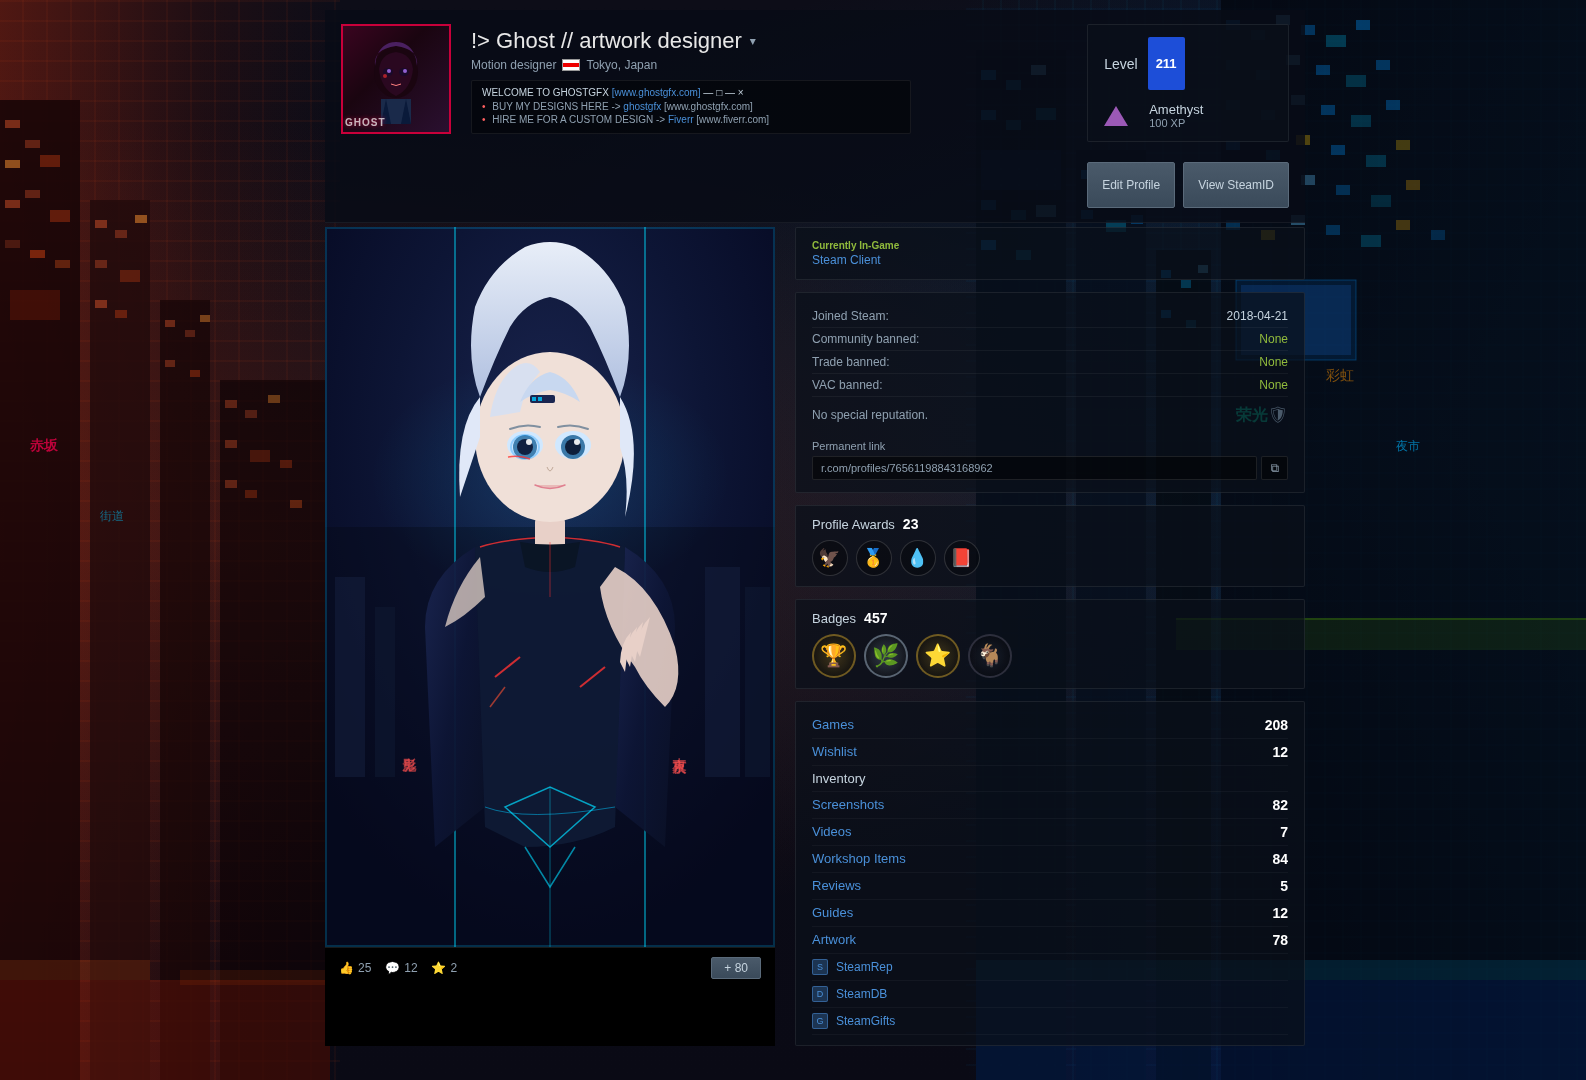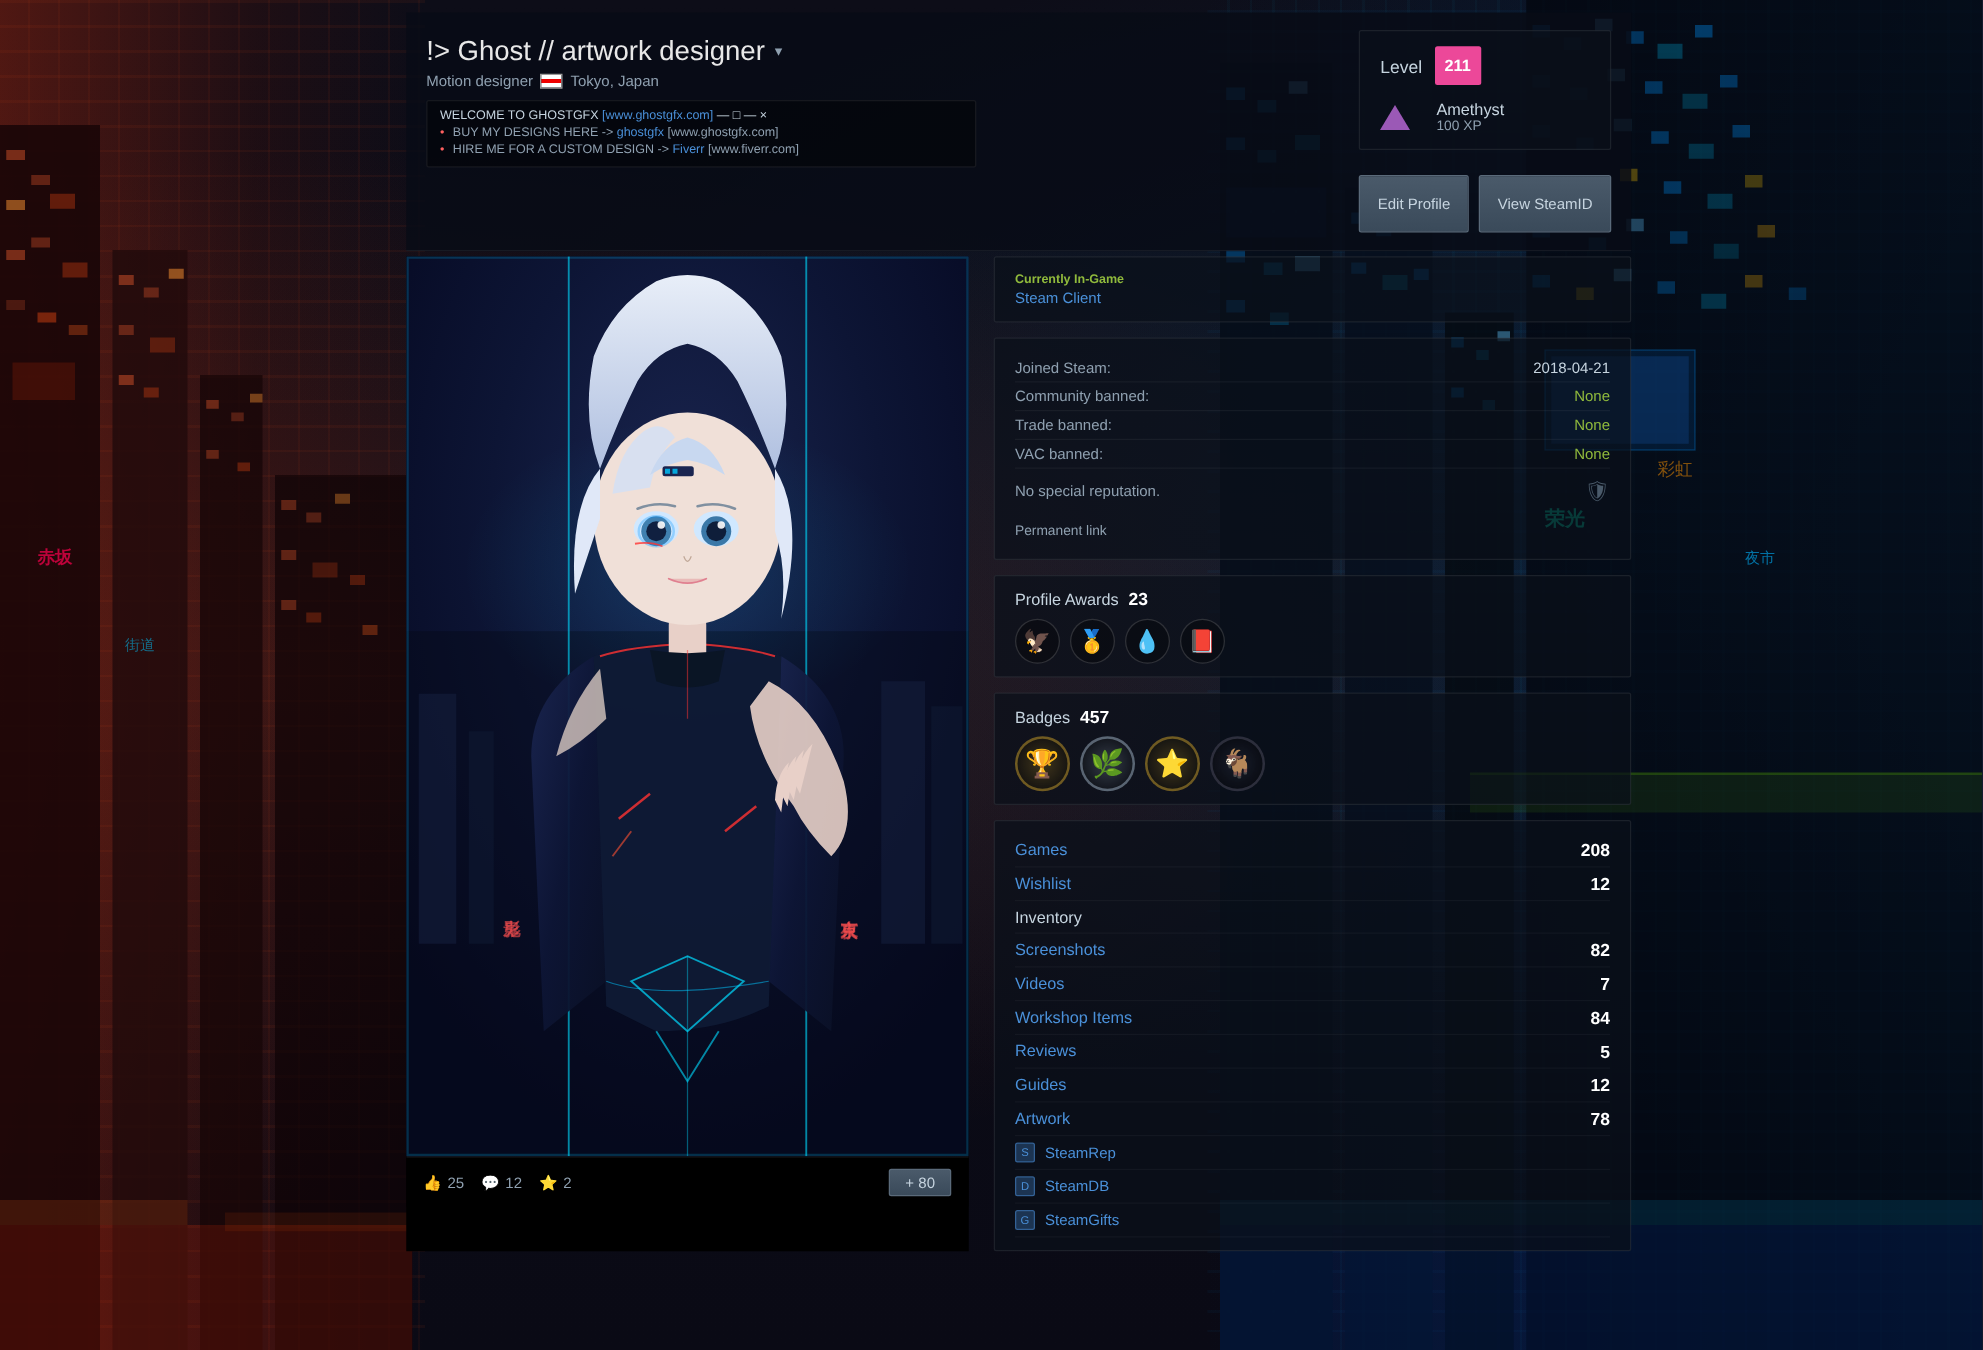--- a/index.html
+++ b/index.html
@@ -196,25 +196,25 @@
       gap: 10px;
       margin-bottom: 12px;
     }
 
     .level-label {
       font-size: 14px;
       color: #c6d4df;
     }
 
     .level-badge {
-      background: #ec4899;
+      background: #1d4ed8;
       color: #fff;
       font-size: 13px;
       font-weight: bold;
-      padding: 8px 8px;
+      padding: 19px 8px;
       border-radius: 2px;
     }
 
     .xp-row {
       display: flex;
       align-items: center;
       gap: 21px;
     }
 
     .xp-gem {
@@ -743,20 +743,45 @@
 
     <rect x="200" y="620" width="410" height="30" fill="rgba(100,200,0,0.1)"></rect>
     <rect x="200" y="618" width="410" height="2" fill="rgba(100,200,0,0.3)"></rect>
   </svg>
 </div>
 
 <div class="main-wrapper">
 
   <div class="profile-top">
 
+    <div class="avatar-container">
+      <div class="avatar-img">
+        <svg class="avatar-face" viewBox="0 0 70 90" xmlns="http://www.w3.org/2000/svg">
+
+          <ellipse cx="35" cy="38" rx="22" ry="26" fill="#1a0510"></ellipse>
+          <path d="M18 35 Q20 20 35 18 Q50 20 52 35 Q50 55 35 62 Q20 55 18 35" fill="#2a0820"></path>
+
+          <path d="M14 32 Q12 15 35 12 Q58 15 56 32 L55 25 Q50 8 35 8 Q20 8 15 25 Z" fill="#4a2060"></path>
+
+          <ellipse cx="27" cy="38" rx="5" ry="4" fill="#1a0a2a"></ellipse>
+          <ellipse cx="43" cy="38" rx="5" ry="4" fill="#1a0a2a"></ellipse>
+          <circle cx="28" cy="37" r="2" fill="#9060d0"></circle>
+          <circle cx="44" cy="37" r="2" fill="#9060d0"></circle>
+
+          <path d="M30 50 Q35 53 40 50" stroke="#ff8080" stroke-width="1" fill="none"></path>
+
+          <circle cx="24" cy="42" r="2" fill="rgba(255,50,50,0.6)"></circle>
+
+          <rect x="20" y="65" width="30" height="25" fill="#1a2a4a"></rect>
+          <path d="M25 65 L20 90 L30 90 Z" fill="#0a1a3a"></path>
+          <path d="M45 65 L50 90 L40 90 Z" fill="#0a1a3a"></path>
+        </svg>
+        <div class="avatar-ghost-text">GHOST</div>
+      </div>
+    </div>
 
     <div class="profile-info">
       <div class="profile-name">
         <span>!&gt; Ghost // artwork designer</span>
         <span class="dropdown-arrow">▾</span>
       </div>
       <div class="profile-subtitle">
         <span>Motion designer</span>
         <span class="flag"></span>
         <span>Tokyo, Japan</span>
@@ -955,20 +980,24 @@
         <div class="detail-row">
           <span class="detail-label">VAC banned:</span>
           <span class="detail-value green">None</span>
         </div>
         <div class="reputation-row">
           <span>No special reputation.</span>
           <span class="shield-icon-el">🛡</span>
         </div>
         <div class="perm-link-box">
           <div class="perm-link-label">Permanent link</div>
+          <div class="perm-link-row">
+            <input class="perm-link-input" type="text" readonly="" value="r.com/profiles/76561198843168962" style="">
+            <button class="copy-btn">⧉</button>
+          </div>
         </div>
       </div>
 
       <div class="awards-section">
         <div class="section-header">
           <span class="section-title">Profile Awards</span>
           <span class="section-count">23</span>
         </div>
         <div class="awards-row">
           <div class="award-item">🦅</div>

